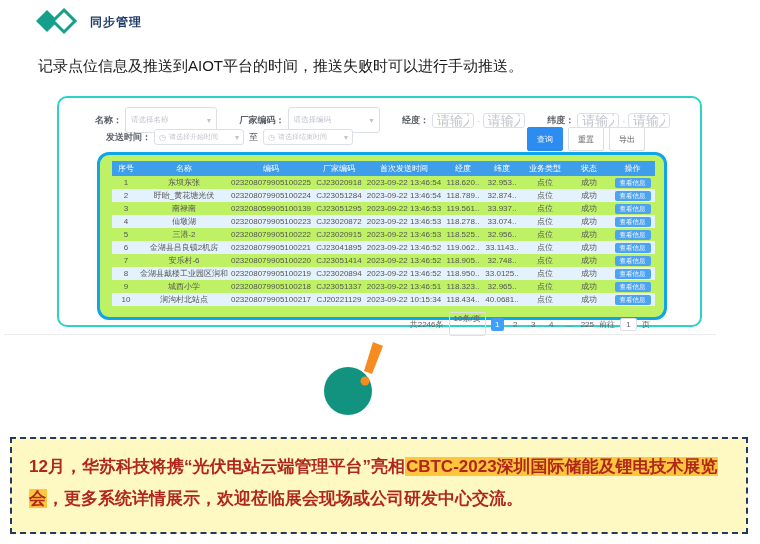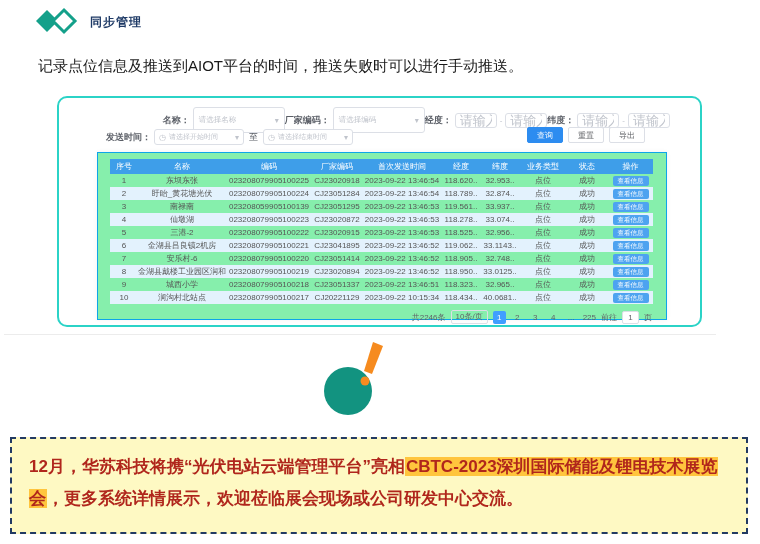--- a/index.html
+++ b/index.html
@@ -12,58 +12,58 @@
   .sec-head svg { display:block; }
   .sec-title { margin-left:10px; font-size:12px; font-weight:bold; color:#1e3a66; letter-spacing:1px; }
 
   .desc { position:absolute; left:38px; top:57px; font-size:15px; color:#1a1a1a; }
 
   
   .panel { position:absolute; left:57px; top:96px; width:645px; height:231px;
            border:2px solid #2bd3c7; border-radius:10px; background:#fff; }
 
   .filters-row1 { position:absolute; left:36px; right:30px; top:9px; display:flex;
-                  justify-content:flex-end; align-items:center; }
+                  justify-content:space-between; align-items:center; }
   .fgroup { display:flex; align-items:center; }
   .flabel { font-size:9px; font-weight:bold; color:#5a5e66; margin-right:3px; white-space:nowrap; }
   .selbox { width:92px; height:16px; border:1px solid #dcdfe6; border-radius:3px;
             display:flex; align-items:center; justify-content:space-between;
             padding:12px 5px; font-size:7.5px; color:#c0c4cc; background:#fff; }
   .selbox .caret { color:#c0c4cc; font-size:8px; }
   .rng { width:42px; height:15px; border:1px solid #dcdfe6; border-radius:3px;
          font-size:13px; padding:0 4px; color:#606266; }
   .rng::placeholder { color:#c0c4cc; }
   .dash { font-size:8px; color:#c0c4cc; margin:0 3px; }
 
   .filters-row2 { position:absolute; left:10px; top:31px; display:flex; align-items:center;margin-left:37px; }
   .timebox { width:90px; height:16px; border:1px solid #dcdfe6; border-radius:3px;
              display:flex; align-items:center; padding:0 4px; font-size:7px; color:#c0c4cc; background:#fff; }
   .timebox .clock { margin-right:3px; font-size:8px; }
   .timebox .caret { margin-left:auto; font-size:8px; }
   .zhi { font-size:9px; color:#5a5e66; margin:0 5px; }
 
   .btns { position:absolute; right:55px; top:29px; display:flex; gap:5px; }
-  .btn { height:16px; padding:0 9px; font-size:8px; border-radius:2px; cursor:pointer;
+  .btn { height:24px; padding:0 9px; font-size:8px; border-radius:2px; cursor:pointer;
          display:flex; align-items:center; border:1px solid #dcdfe6; background:#fff; color:#606266; }
   .btn.primary { background:#2d8cf0; border-color:#2d8cf0; color:#fff; }
 
   
-  .card { position:absolute; left:38px; top:54px; width:570px; height:168px; background:#86efac;
-          border:1px solid #0ea5e9; border-radius:0; box-shadow:0 0 5px rgba(0,0,0,0.05); }
+  .card { position:absolute; left:38px; top:54px; width:570px; height:168px; background:#bef264;
+          border:3px solid #0ea5e9; border-radius:12px; box-shadow:0 0 5px rgba(0,0,0,0.05); }
   table { border-collapse:collapse; table-layout:fixed; margin:6px 12px 0 12px; width:543px; }
   th { background:#3e9ee9; color:#fff; font-size:8px; font-weight:normal; height:15px;
        text-align:center; white-space:nowrap; overflow:hidden; }
   td { font-size:8px; color:#555; height:13px; text-align:center; white-space:nowrap; overflow:hidden; }
   tbody tr:nth-child(even) td { background:#e3f2fd; }
   .op-btn { background:#4da3f0; color:#fff; border:none; border-radius:2px;
             font-size:6.5px; padding:1.5px 5px; cursor:pointer; line-height:1; }
 
   .pager { display:flex; justify-content:flex-end; align-items:center; gap:5px;
            margin:6px 14px 0 0; font-size:8px; color:#606266; }
-  .size-box { border:1px solid #dcdfe6; border-radius:2px; height:14px; line-height:12px; padding:0 4px; }
+  .size-box { border:1px solid #dcdfe6; border-radius:2px; height:24px; line-height:12px; padding:0 4px; }
   .pg { min-width:13px; height:13px; line-height:13px; text-align:center; cursor:pointer; }
   .pg.active { background:#409eff; color:#fff; border-radius:2px; }
   .goto-input { width:17px; height:13px; border:1px solid #dcdfe6; border-radius:2px;
                 font-size:8px; text-align:center; color:#606266; }
 
   .divider { position:absolute; left:4px; top:334px; width:712px; height:1px; background:#ececec; }
 
   
   .deco-circle { position:absolute; left:324px; top:367px; width:48px; height:48px;
                  border-radius:50%; background:#129380; }

